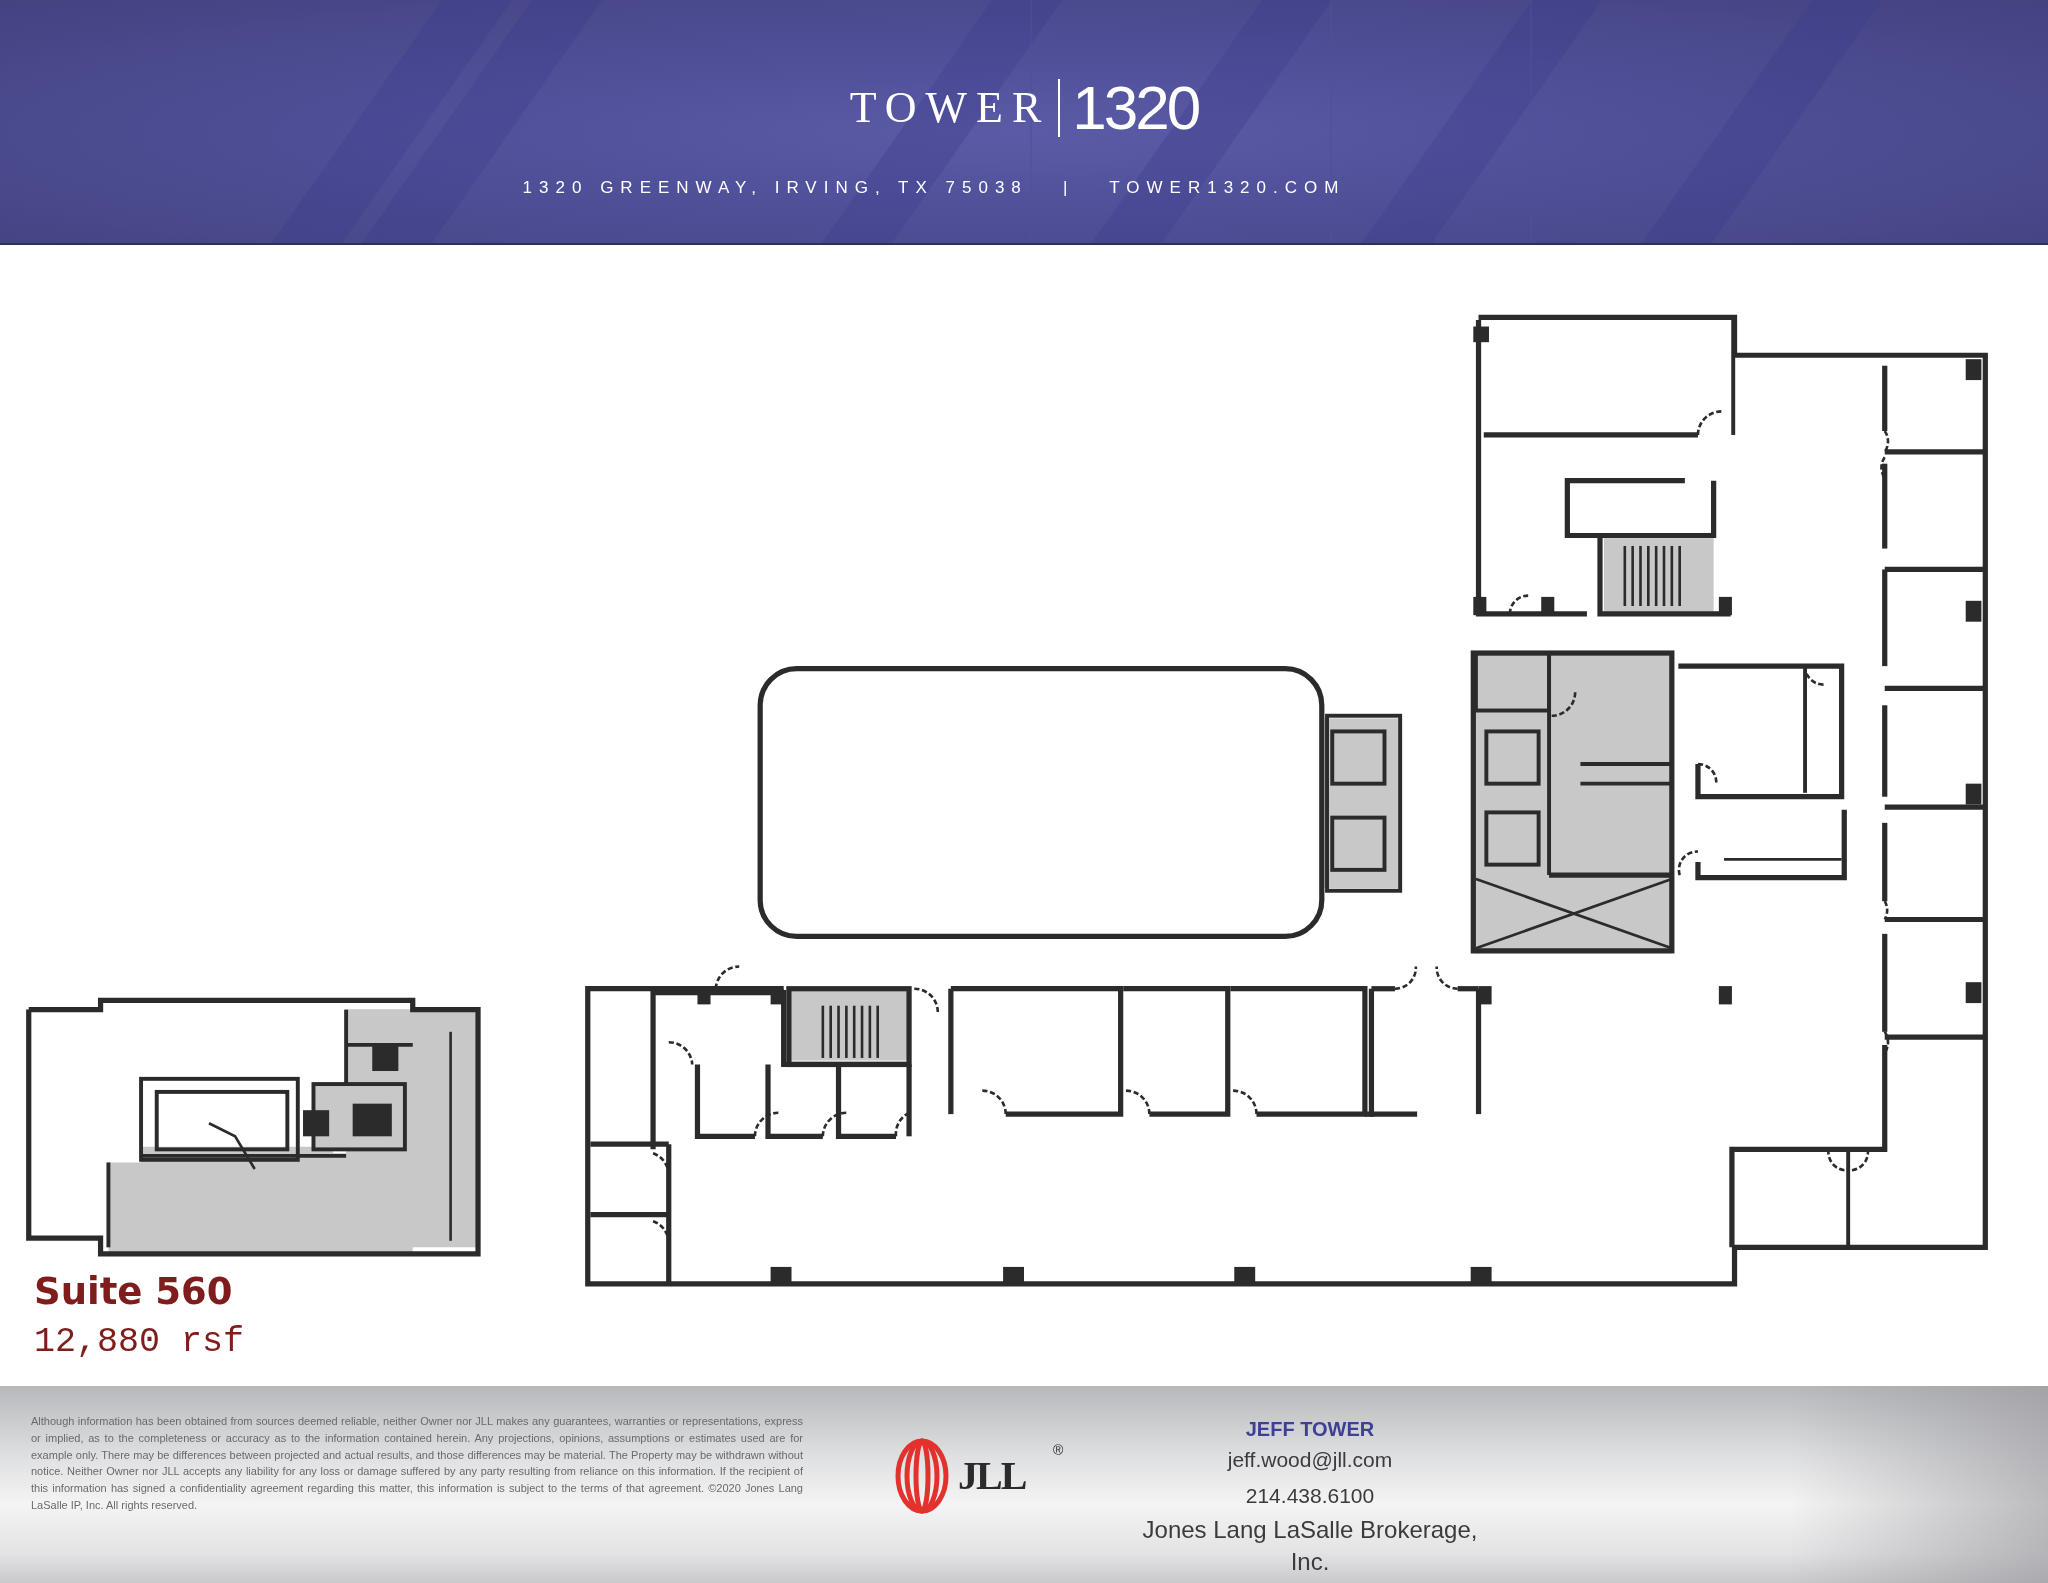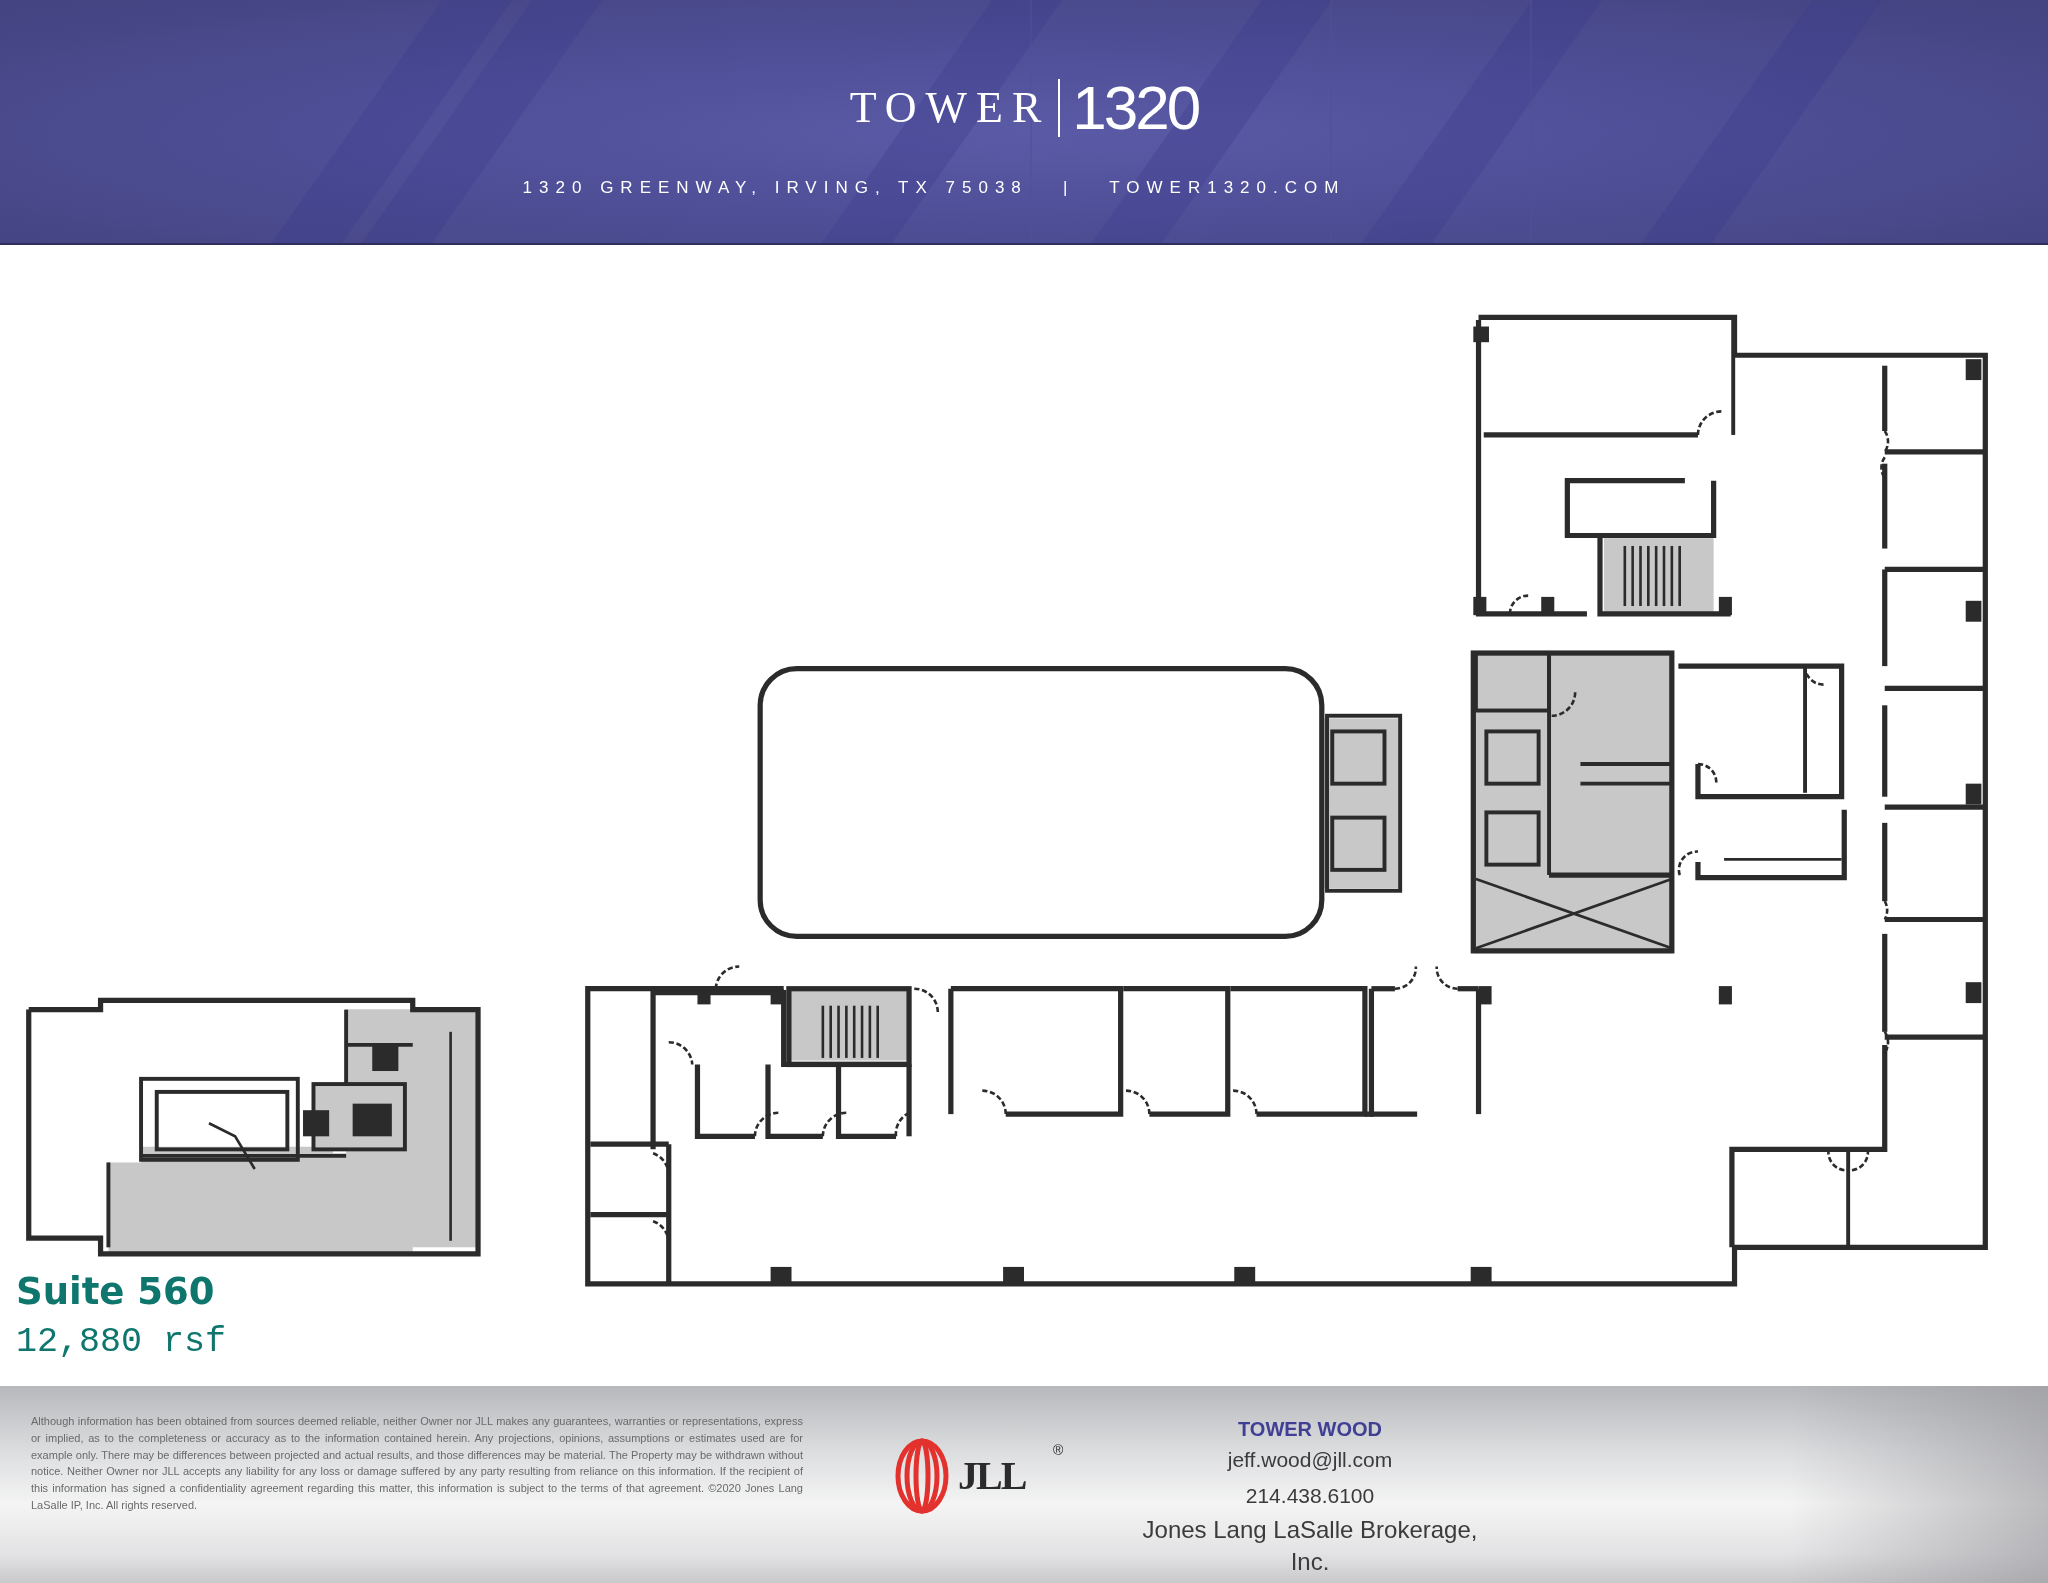--- a/index.html
+++ b/index.html
@@ -8,21 +8,21 @@
     background:radial-gradient(ellipse at 50% 55%, #5a5aa6 0%, #4f4f98 45%, #434380 100%);
     overflow:hidden;border-bottom:2px solid #2f2f5e;}
   .header .stripe{position:absolute;top:-40px;width:70px;height:400px;background:rgba(60,60,140,0.35);transform:skewX(-35deg);}
   .header .vline{position:absolute;top:0;width:2px;height:243px;background:rgba(80,80,150,0.5);}
   .title{position:absolute;left:0;width:2048px;top:72px;text-align:center;color:#fff;white-space:nowrap;}
   .title .tw{font-family:"Liberation Serif",serif;font-size:44px;letter-spacing:9px;vertical-align:middle;margin-top:45px;}
   .title .bar{display:inline-block;width:2px;height:58px;background:#fff;margin:0 12px 0 8px;vertical-align:middle;}
   .title .num{font-family:"Liberation Sans",sans-serif;font-size:62px;letter-spacing:-3px;vertical-align:middle;font-weight:300;}
   .address{position:absolute;left:0;width:1868px;top:178px;text-align:center;color:#fff;font-size:17px;letter-spacing:7px;white-space:nowrap;}
   .plan{position:absolute;left:0;top:0;width:2048px;height:1583px;}
-  .suite{position:absolute;left:16px;top:1268px;color:#0f766e;}
+  .suite{position:absolute;left:34px;top:1268px;color:#7f1d1d;}
   .suite .name{font-family:"DejaVu Sans",sans-serif;font-weight:bold;font-size:37px;line-height:48px;}
   .suite .area{font-family:Liberation Mono, monospace;font-size:35px;line-height:52px;}
   .footer{position:absolute;left:0;top:1386px;width:2048px;height:197px;
     background:linear-gradient(180deg,#b7b8bb 0%,#dedfe1 35%,#f4f4f4 60%,#e3e3e5 85%,#c9c9cc 100%);}
   .footer::after{content:"";position:absolute;right:0;top:0;width:260px;height:197px;background:linear-gradient(90deg,rgba(160,160,165,0) 0%,rgba(150,150,155,0.6) 100%);}
   .disclaimer{position:absolute;left:31px;top:27px;width:772px;font-size:11px;line-height:16.8px;color:#6a6a6a;text-align:justify;}
   .jll{position:absolute;left:890px;top:50px;width:200px;height:80px;}
   .contact{position:absolute;left:1140px;top:30px;width:340px;text-align:center;color:#3b3b3b;}
   .contact .cname{color:#3f3f95;font-weight:bold;font-size:20px;line-height:26px;}
   .contact .line{font-size:21px;line-height:36px;}
@@ -221,18 +221,18 @@
         <ellipse cx="32" cy="40" rx="24" ry="35"></ellipse>
         <ellipse cx="32" cy="40" rx="15" ry="35"></ellipse>
         <ellipse cx="32" cy="40" rx="6" ry="35"></ellipse>
       </g>
     </svg>
     <span style="position:absolute;left:68px;top:10px;font-family:'Liberation Serif',serif;font-weight:bold;font-size:40px;letter-spacing:-2px;color:#2b2b2b;line-height:60px;">JLL</span>
     <span style="position:absolute;left:163px;top:6px;font-size:14px;color:#2b2b2b;">®</span>
   </div>
 
   <div class="contact">
-    <div class="cname">TOWER WOOD</div>
+    <div class="cname">JEFF TOWER</div>
     <div class="line">jeff.wood@jll.com</div>
     <div class="line">214.438.6100</div>
     <div class="co">Jones Lang LaSalle Brokerage, Inc.</div>
   </div>
 </div>
 
 </body></html>

